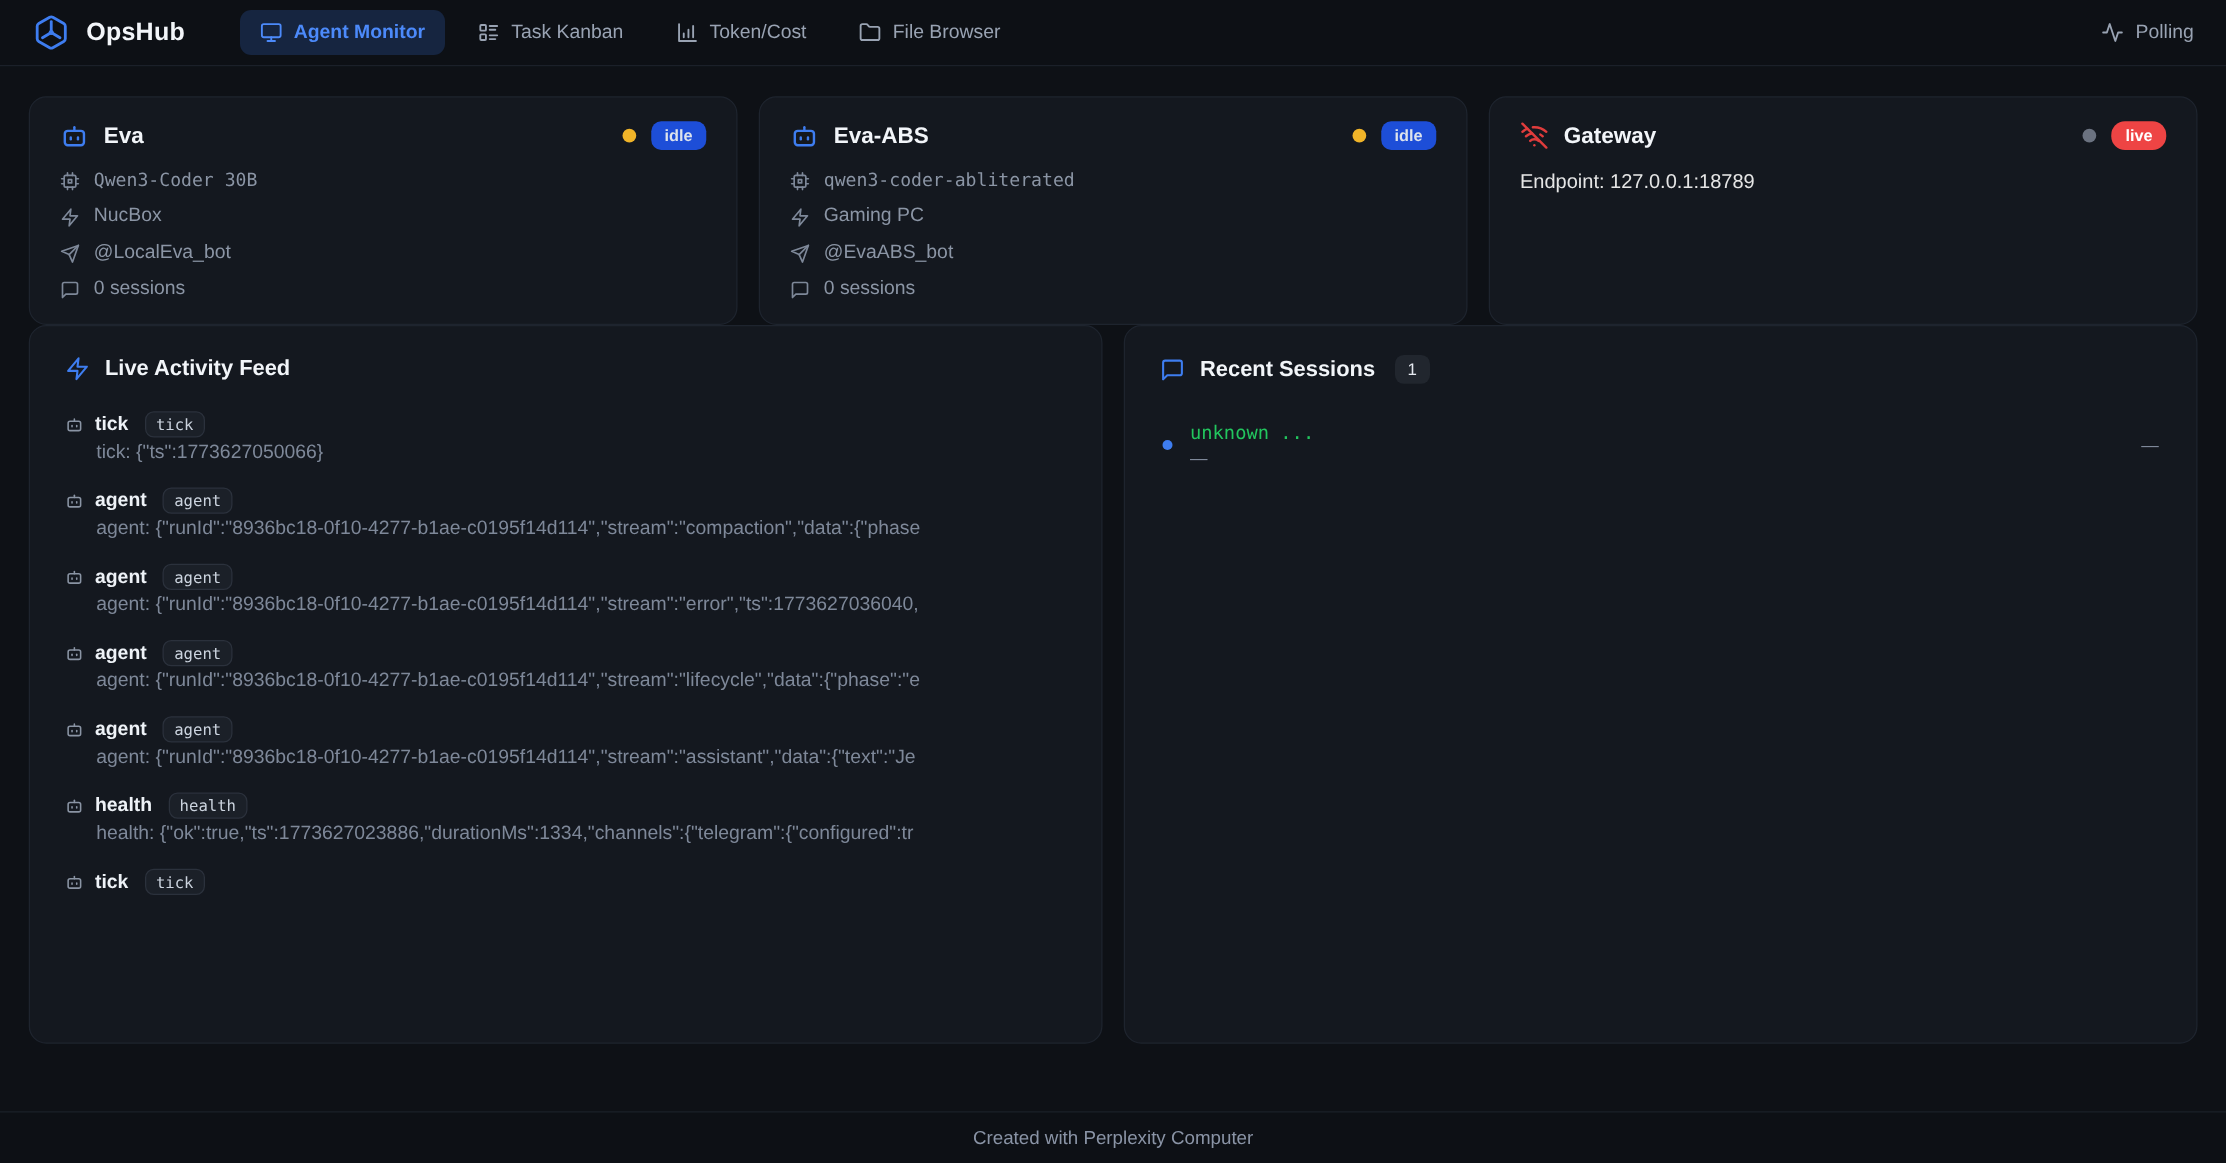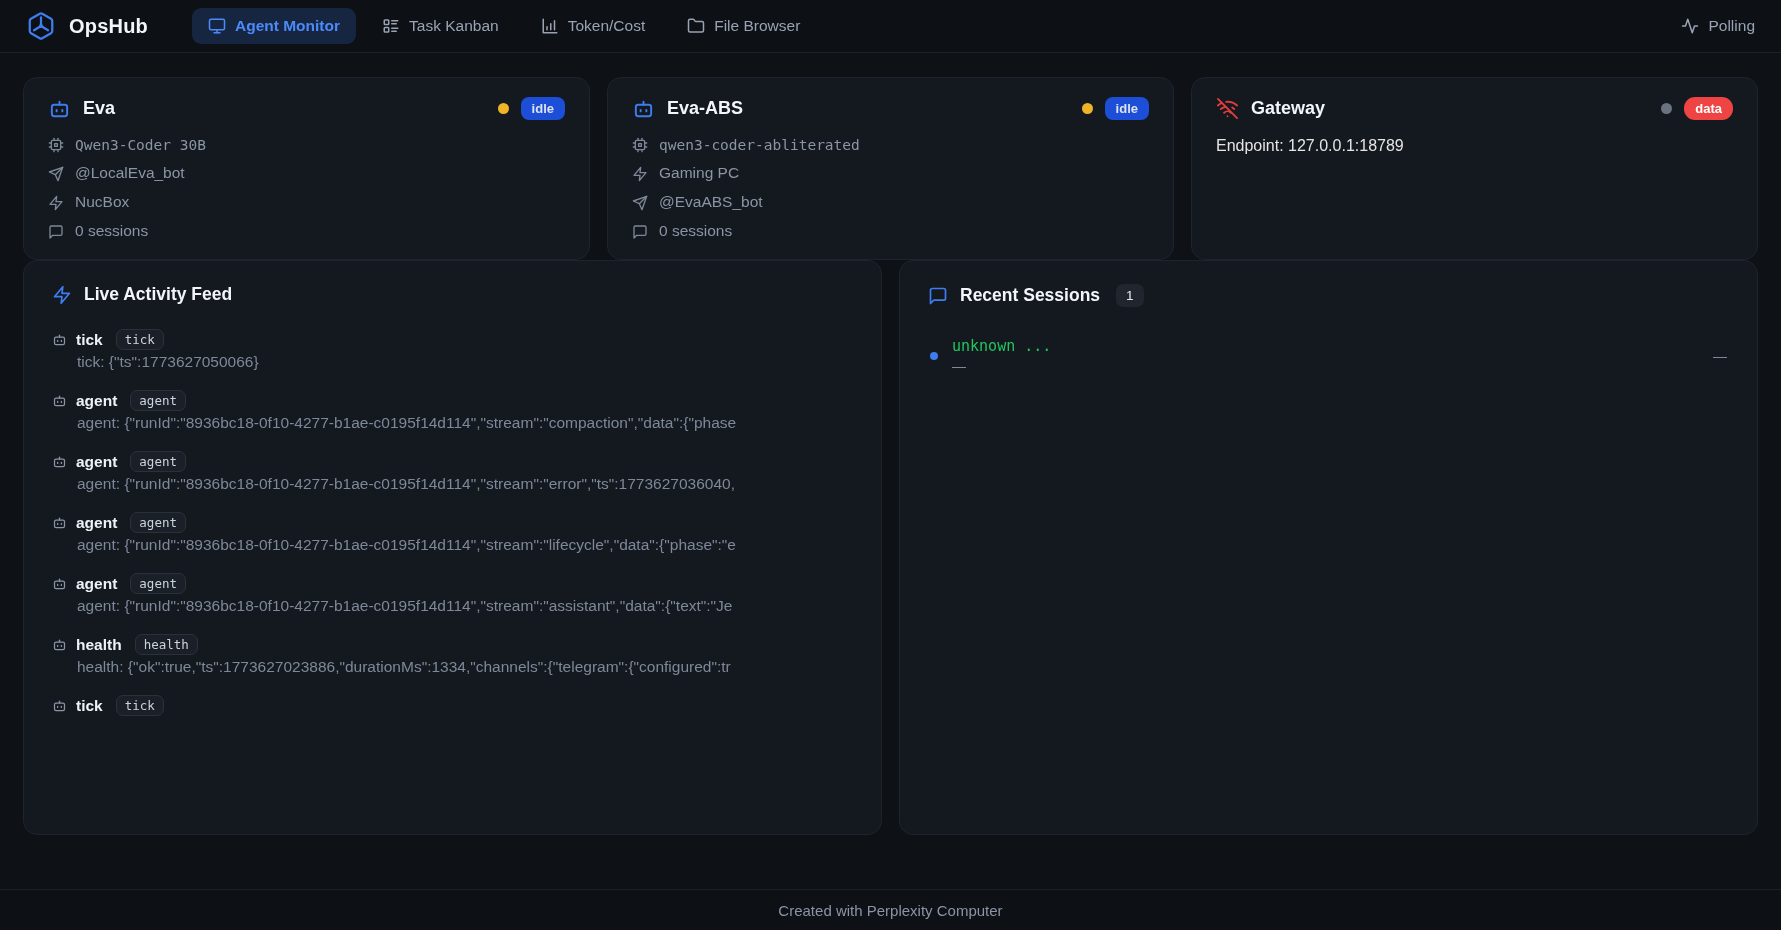--- a/index.html
+++ b/index.html
@@ -225,33 +225,33 @@
               <path d="M2 15h3"></path>
               <path d="M19 9h3"></path>
               <path d="M19 15h3"></path>
           </svg>
         </span>
         <span class="mono">Qwen3-Coder 30B</span>
       </div>
       <div class="card-row">
         <span class="icon">
           <svg width="16" height="16" viewBox="0 0 24 24" fill="none" stroke="currentColor" stroke-width="2" stroke-linecap="round" stroke-linejoin="round">
+            <path d="M13 2 3 14h9l-1 8 10-12h-9l1-8z"></path>
+          </svg>
+        </span>
+        <span>NucBox</span>
+      </div>
+      <div class="card-row">
+        <span class="icon">
+          <svg width="16" height="16" viewBox="0 0 24 24" fill="none" stroke="currentColor" stroke-width="2" stroke-linecap="round" stroke-linejoin="round">
             <path d="M22 2 11 13"></path>
               <path d="M22 2 15 22l-4-9-9-4 20-7z"></path>
           </svg>
         </span>
         <span>@LocalEva_bot</span>
-      </div>
-      <div class="card-row">
-        <span class="icon">
-          <svg width="16" height="16" viewBox="0 0 24 24" fill="none" stroke="currentColor" stroke-width="2" stroke-linecap="round" stroke-linejoin="round">
-            <path d="M13 2 3 14h9l-1 8 10-12h-9l1-8z"></path>
-          </svg>
-        </span>
-        <span>NucBox</span>
       </div>
       <div class="card-row">
         <span class="icon">
           <svg width="16" height="16" viewBox="0 0 24 24" fill="none" stroke="currentColor" stroke-width="2" stroke-linecap="round" stroke-linejoin="round">
             <path d="M21 15a2 2 0 0 1-2 2H7l-4 4V5a2 2 0 0 1 2-2h14a2 2 0 0 1 2 2z"></path>
           </svg>
         </span>
         <span>0 sessions</span>
       </div>
     </div>
@@ -325,21 +325,21 @@
             <path d="M5 12.55a11 11 0 0 1 5.17-2.39"></path>
             <path d="M19 12.55a11 11 0 0 0-2.06-1.52"></path>
             <path d="M2 8.82a15 15 0 0 1 4.17-2.65"></path>
             <path d="M22 8.82a15 15 0 0 0-11.29-3.76"></path>
             <path d="m2 2 20 20"></path>
           </svg>
         </span>
         <span class="card-name">Gateway</span>
         <span class="card-status">
           <span class="dot" style="background:#6b7280"></span>
-          <span class="badge-live">data</span>
+          <span class="badge-live">live</span>
         </span>
       </div>
       <div class="endpoint">Endpoint: 127.0.0.1:18789</div>
     </div>
   </section>
 
   <section class="panels-row">
 
     <div class="panel">
       <div class="panel-head">

